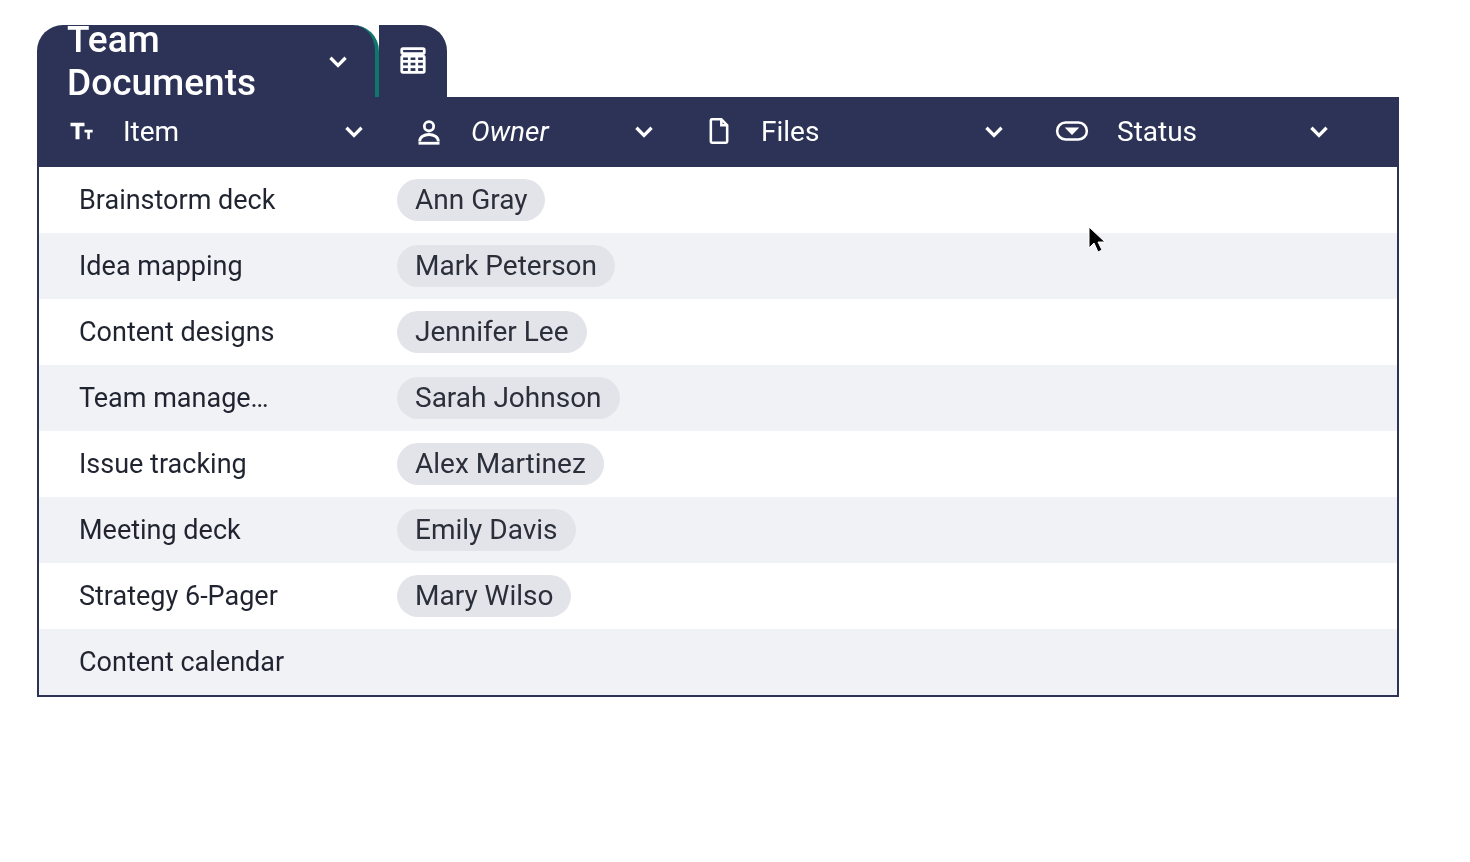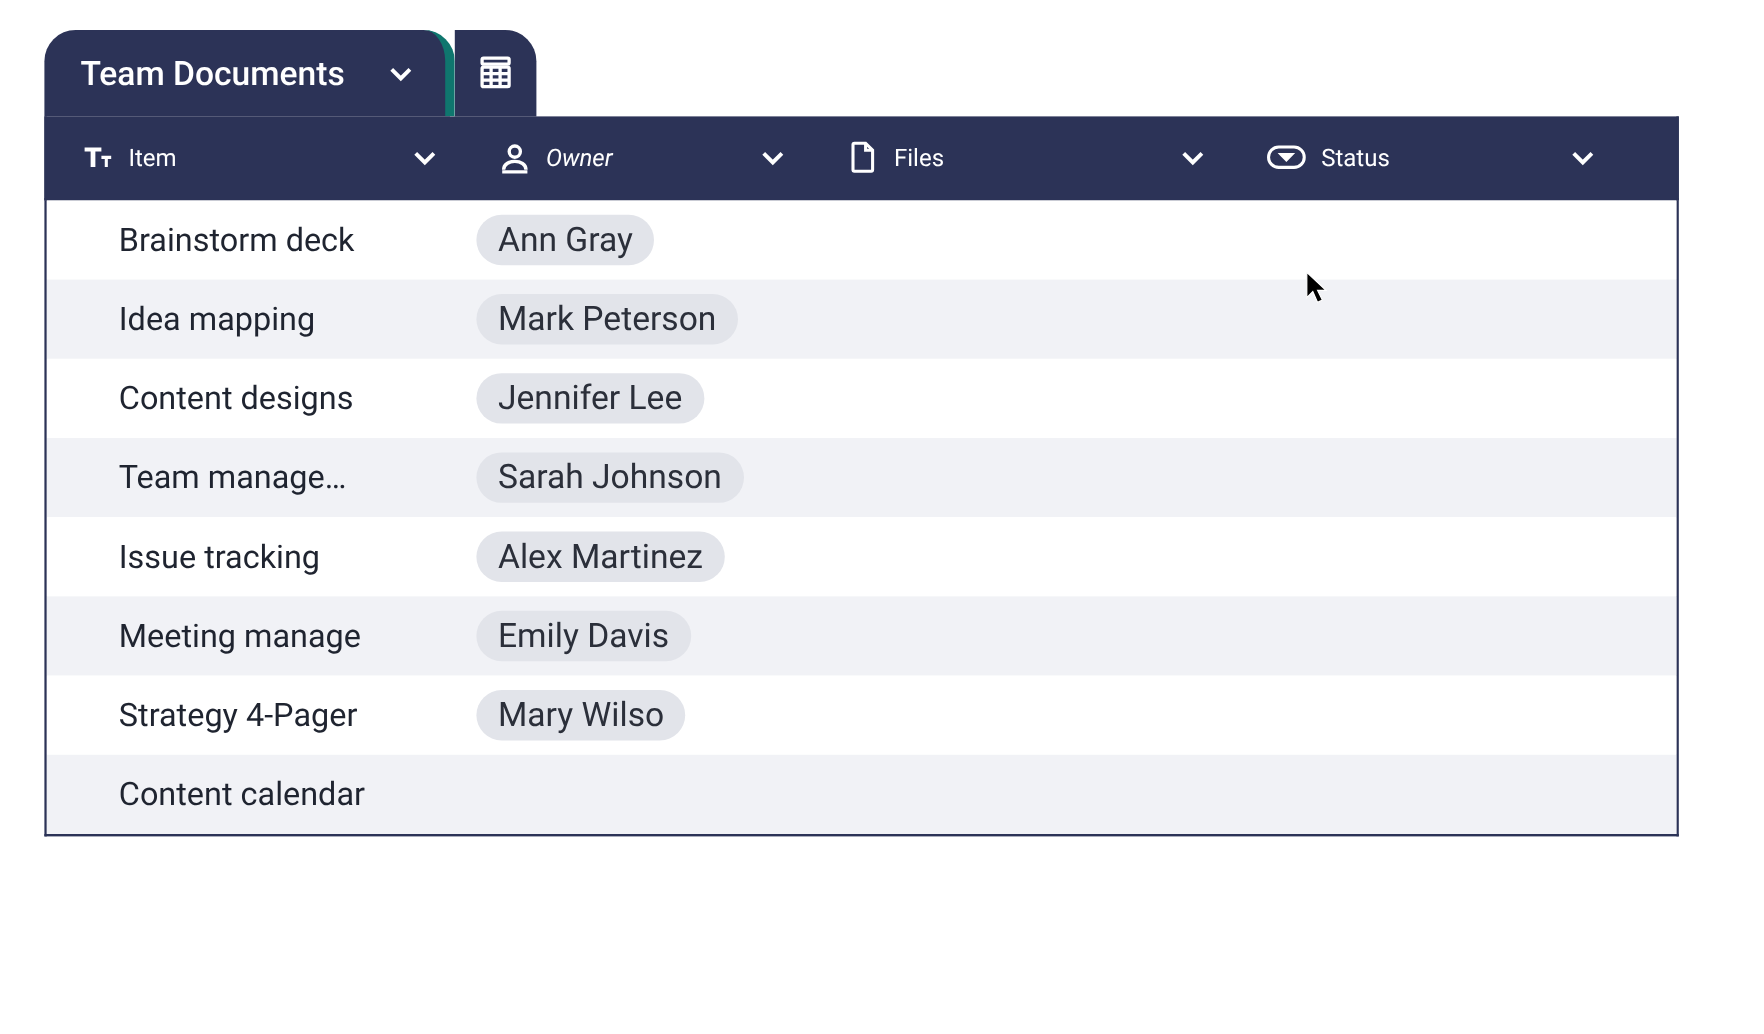--- a/index.html
+++ b/index.html
@@ -16,28 +16,28 @@
       align-items: stretch;
       height: 72px;
       position: relative;
     }
     .tab {
       background: #2c3357;
       color: #fff;
       display: flex;
       align-items: center;
       padding: 0 24px 0 30px;
-      font-size: 28px;
+      font-size: 37px;
       font-weight: 500;
       border-top-left-radius: 26px;
       border-top-right-radius: 26px;
       position: relative;
       gap: 28px;
       width: 342px;
-      border-right: 8px solid #0f766e;
+      border-right: 4px solid #0f766e;
     }
     .tab .chevron {
       margin-left: auto;
     }
     .tab-toolbar {
       background: #2c3357;
       width: 68px;
       display: flex;
       align-items: center;
       justify-content: center;
@@ -51,22 +51,22 @@
       display: flex;
       align-items: center;
       height: 70px;
       border: 2px solid #2c3357;
       border-top: none;
     }
     .col {
       display: flex;
       align-items: center;
       padding: 0 20px 0 28px;
-      font-size: 20px;
-      gap: 12px;
+      font-size: 28px;
+      gap: 28px;
       position: relative;
     }
     .col .chevron { position:absolute; right:20px; }
     .col-item   { width: 348px; }
     .col-owner  { width: 290px; font-style: italic; }
     .col-files  { width: 350px; }
     .col-status { width: 325px; }
     .col-spacer { flex: 1; }
     
     .rows {
@@ -77,21 +77,21 @@
       display: flex;
       align-items: center;
       height: 66px;
       font-size: 27px;
       color: #1f2430;
     }
     .row:nth-child(even) { background: #f1f2f6; }
     .row:nth-child(odd)  { background: #ffffff; }
     .cell-item {
       width: 348px;
-      padding-left: 60px;
+      padding-left: 40px;
       white-space: nowrap;
       overflow: hidden;
       text-overflow: ellipsis;
     }
     .cell-owner {
       width: 290px;
       padding-left: 10px;
     }
     .pill {
       display: inline-block;
@@ -232,27 +232,27 @@
       <div class="cell-files"></div>
       <div class="cell-status"></div>
     </div>
     <div class="row">
       <div class="cell-item">Issue tracking</div>
       <div class="cell-owner"><span class="pill">Alex Martinez</span></div>
       <div class="cell-files"></div>
       <div class="cell-status"></div>
     </div>
     <div class="row">
-      <div class="cell-item">Meeting manage</div>
+      <div class="cell-item">Meeting deck</div>
       <div class="cell-owner"><span class="pill">Emily Davis</span></div>
       <div class="cell-files"></div>
       <div class="cell-status"></div>
     </div>
     <div class="row">
-      <div class="cell-item">Strategy 4-Pager</div>
+      <div class="cell-item">Strategy 6-Pager</div>
       <div class="cell-owner"><span class="pill">Mary Wilso</span></div>
       <div class="cell-files"></div>
       <div class="cell-status"></div>
     </div>
     <div class="row">
       <div class="cell-item">Content calendar</div>
       <div class="cell-files"></div>
       <div class="cell-status"></div>
     </div>
   </div>

